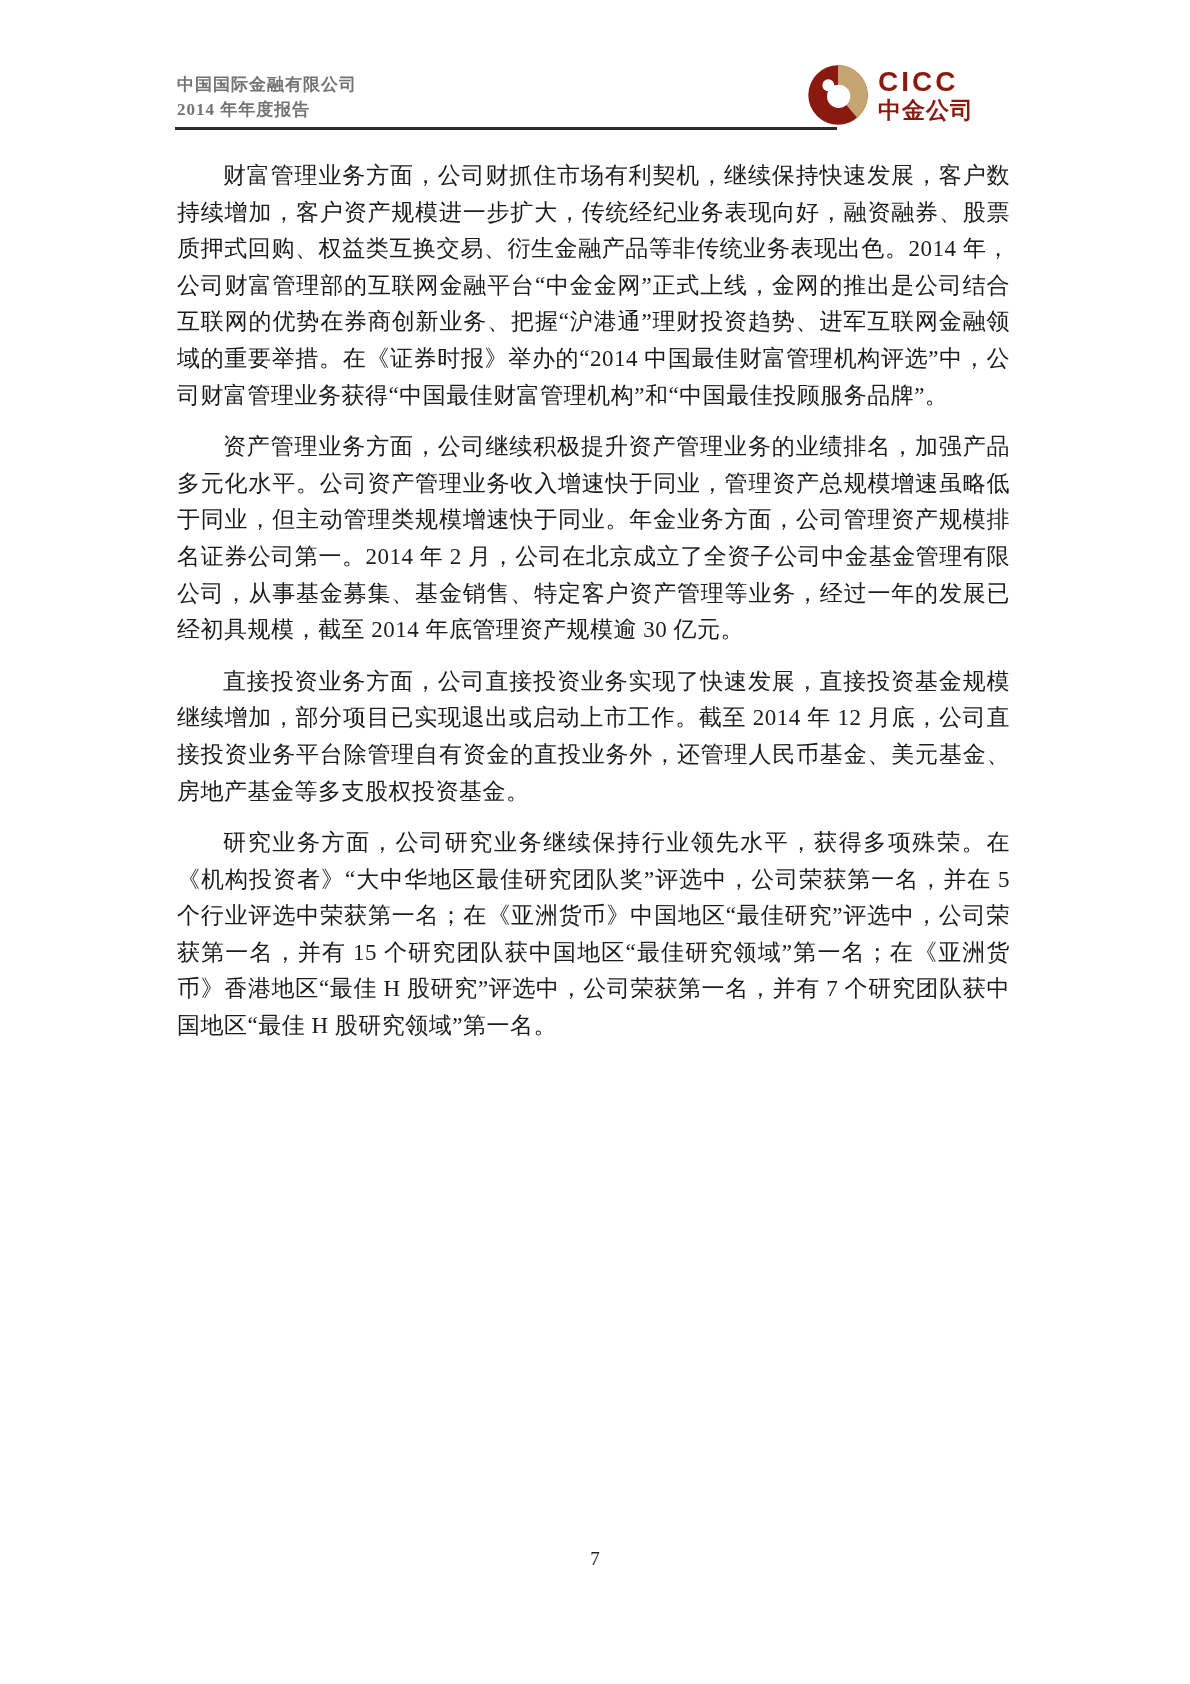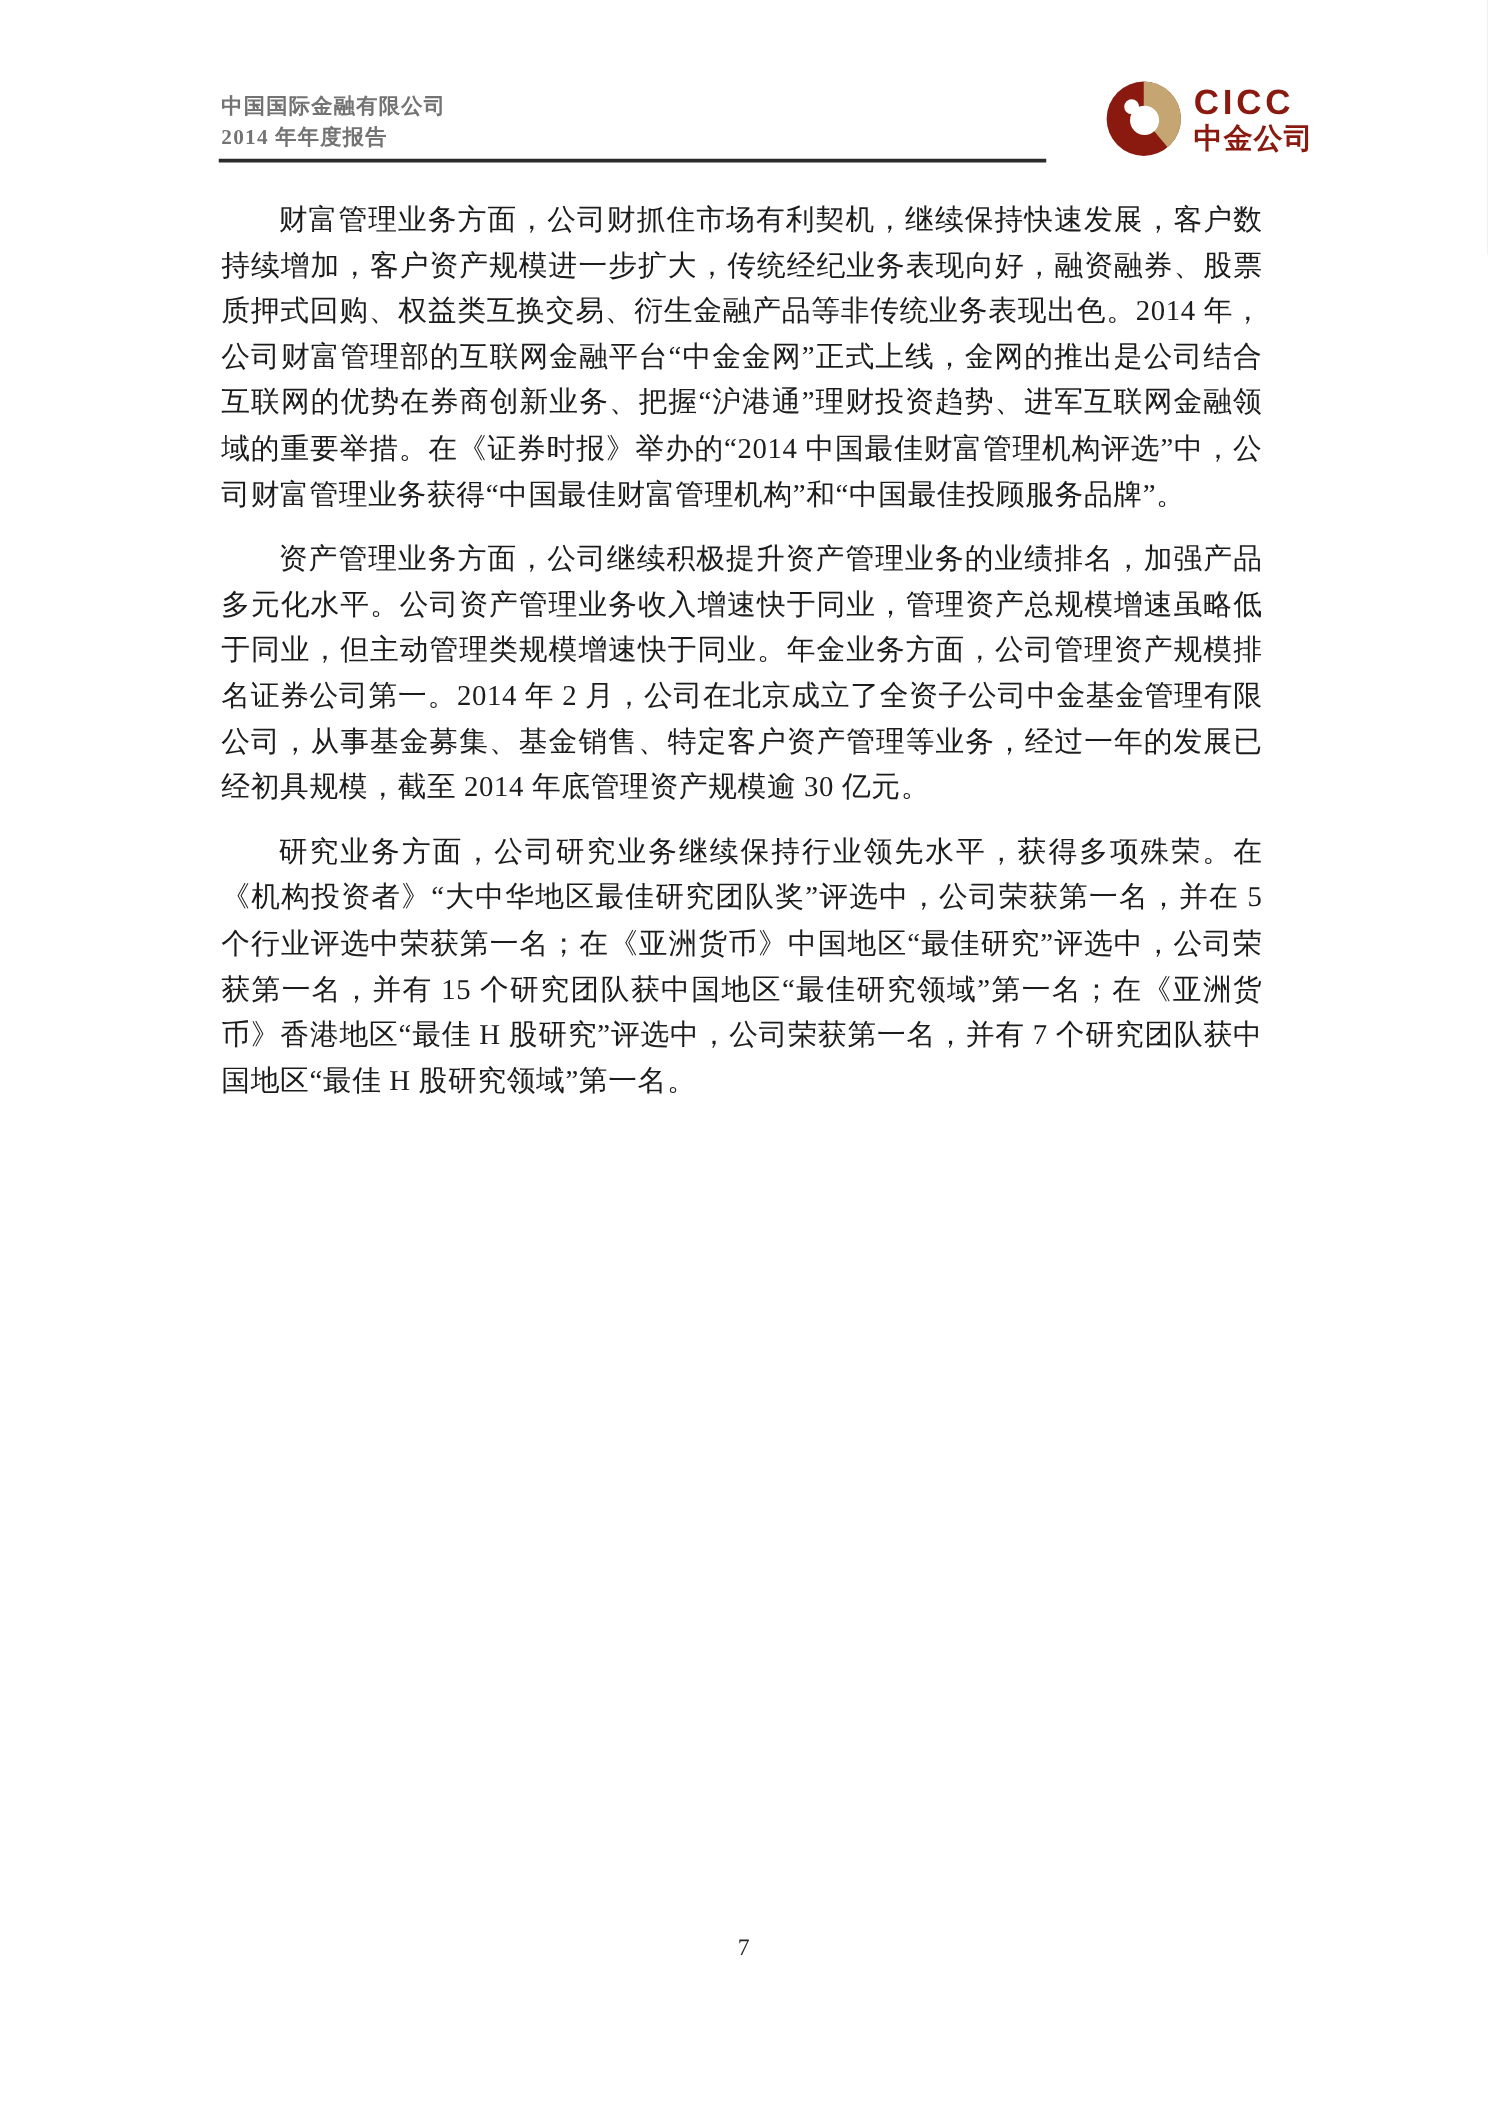--- a/index.html
+++ b/index.html
@@ -32,21 +32,21 @@
   .header-rule {
     position: absolute;
     left: 175px;
     top: 127px;
     width: 662px;
     height: 3px;
     background: #2b2b2b;
   }
   .logo {
     position: absolute;
-    left: 884px;
+    left: 807px;
     top: 64px;
     display: flex;
     align-items: center;
   }
   .logo-mark {
     width: 62px;
     height: 62px;
     flex: 0 0 auto;
   }
   .logo-text {
@@ -122,18 +122,19 @@
     </svg>
     <div class="logo-text">
       <div class="en">CICC</div>
       <div class="cn">中金公司</div>
     </div>
   </div>
 
   <div class="body-text">
     <p>财富管理业务方面，公司财抓住市场有利契机，继续保持快速发展，客户数持续增加，客户资产规模进一步扩大，传统经纪业务表现向好，融资融券、股票质押式回购、权益类互换交易、衍生金融产品等非传统业务表现出色。2014 年，公司财富管理部的互联网金融平台“中金金网”正式上线，金网的推出是公司结合互联网的优势在券商创新业务、把握“沪港通”理财投资趋势、进军互联网金融领域的重要举措。在《证券时报》举办的“2014 中国最佳财富管理机构评选”中，公司财富管理业务获得“中国最佳财富管理机构”和“中国最佳投顾服务品牌”。</p>
     <p>资产管理业务方面，公司继续积极提升资产管理业务的业绩排名，加强产品多元化水平。公司资产管理业务收入增速快于同业，管理资产总规模增速虽略低于同业，但主动管理类规模增速快于同业。年金业务方面，公司管理资产规模排名证券公司第一。2014 年 2 月，公司在北京成立了全资子公司中金基金管理有限公司，从事基金募集、基金销售、特定客户资产管理等业务，经过一年的发展已经初具规模，截至 2014 年底管理资产规模逾 30 亿元。</p>
+    <p>直接投资业务方面，公司直接投资业务实现了快速发展，直接投资基金规模继续增加，部分项目已实现退出或启动上市工作。截至 2014 年 12 月底，公司直接投资业务平台除管理自有资金的直投业务外，还管理人民币基金、美元基金、房地产基金等多支股权投资基金。</p>
     <p>研究业务方面，公司研究业务继续保持行业领先水平，获得多项殊荣。在《机构投资者》“大中华地区最佳研究团队奖”评选中，公司荣获第一名，并在 5 个行业评选中荣获第一名；在《亚洲货币》中国地区“最佳研究”评选中，公司荣获第一名，并有 15 个研究团队获中国地区“最佳研究领域”第一名；在《亚洲货币》香港地区“最佳 H 股研究”评选中，公司荣获第一名，并有 7 个研究团队获中国地区“最佳 H 股研究领域”第一名。</p>
   </div>
 
   <div class="footer">7</div>
 
 </div>
 
 </body></html>

